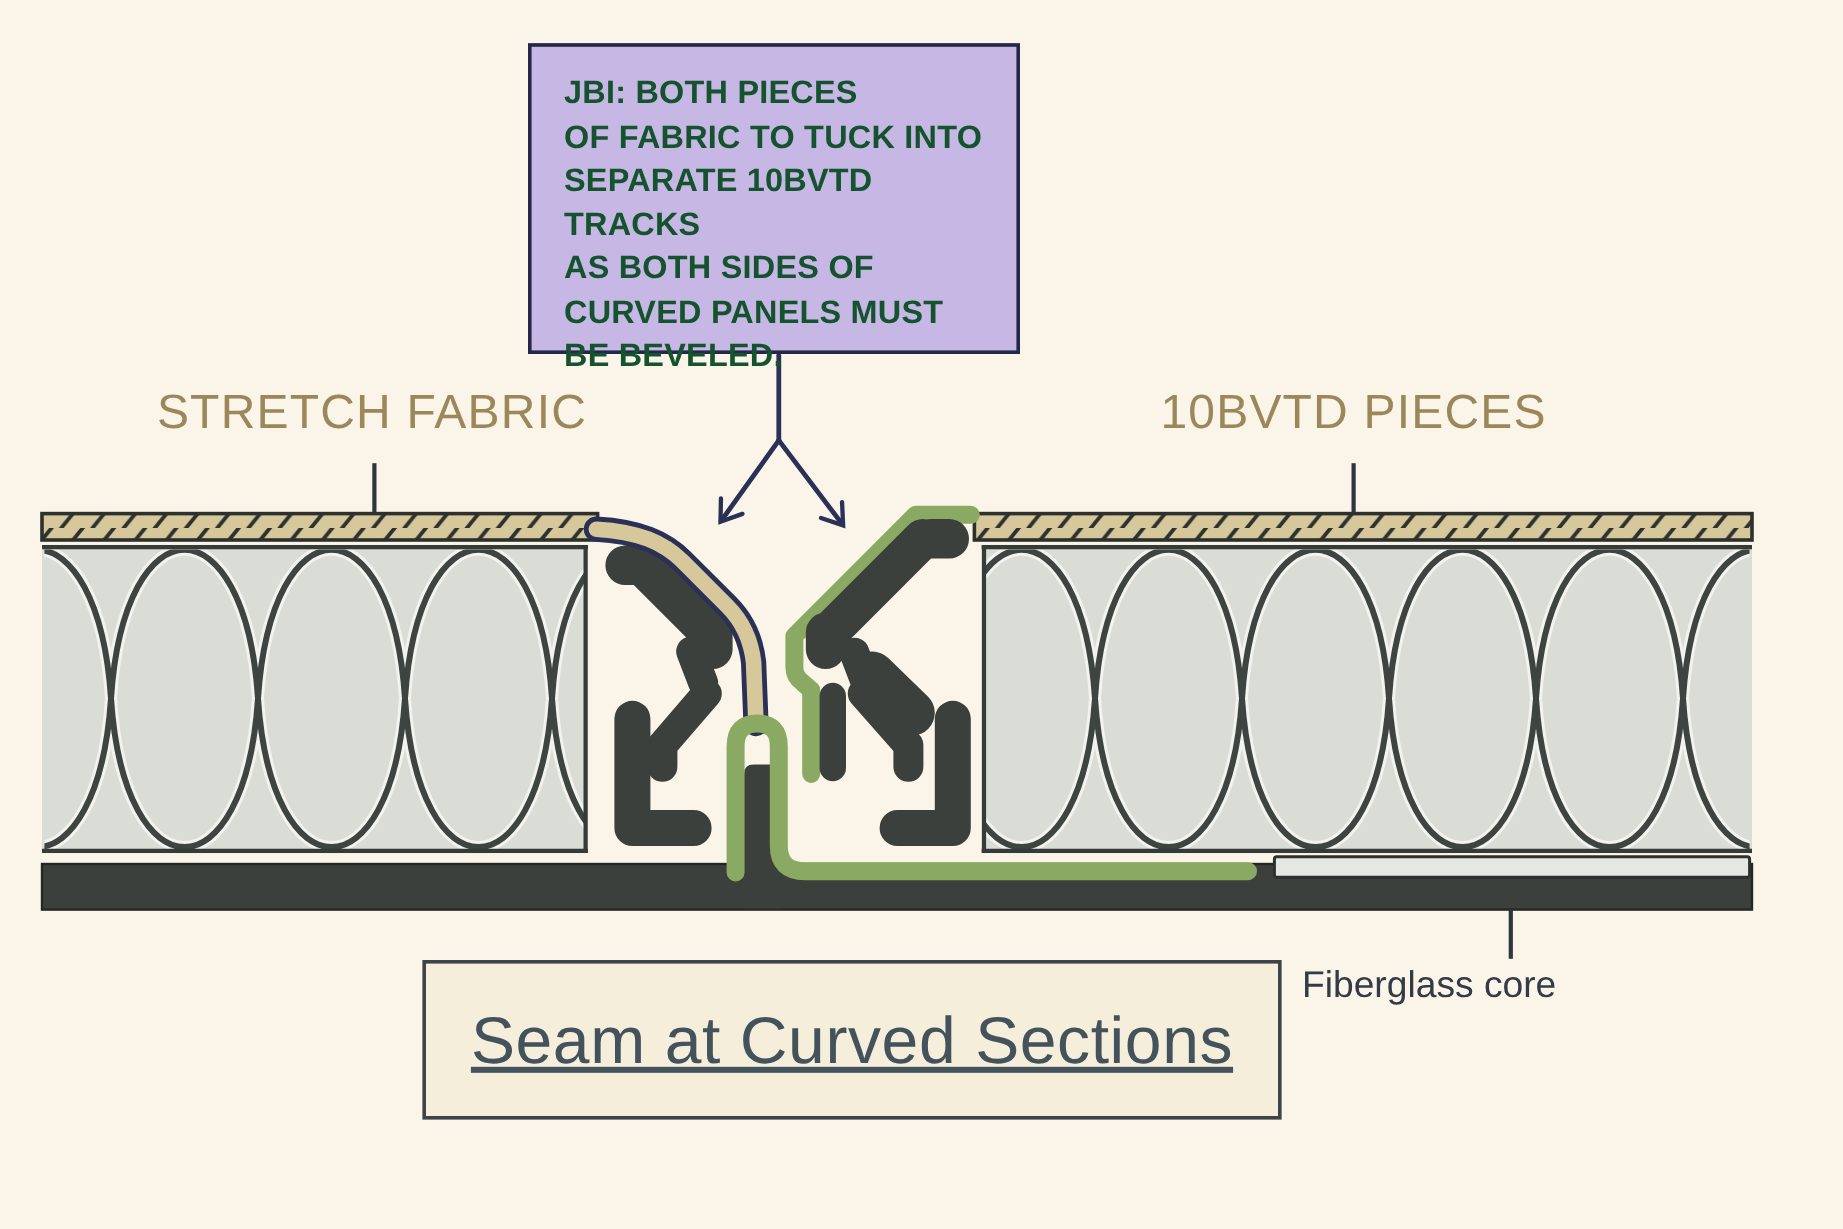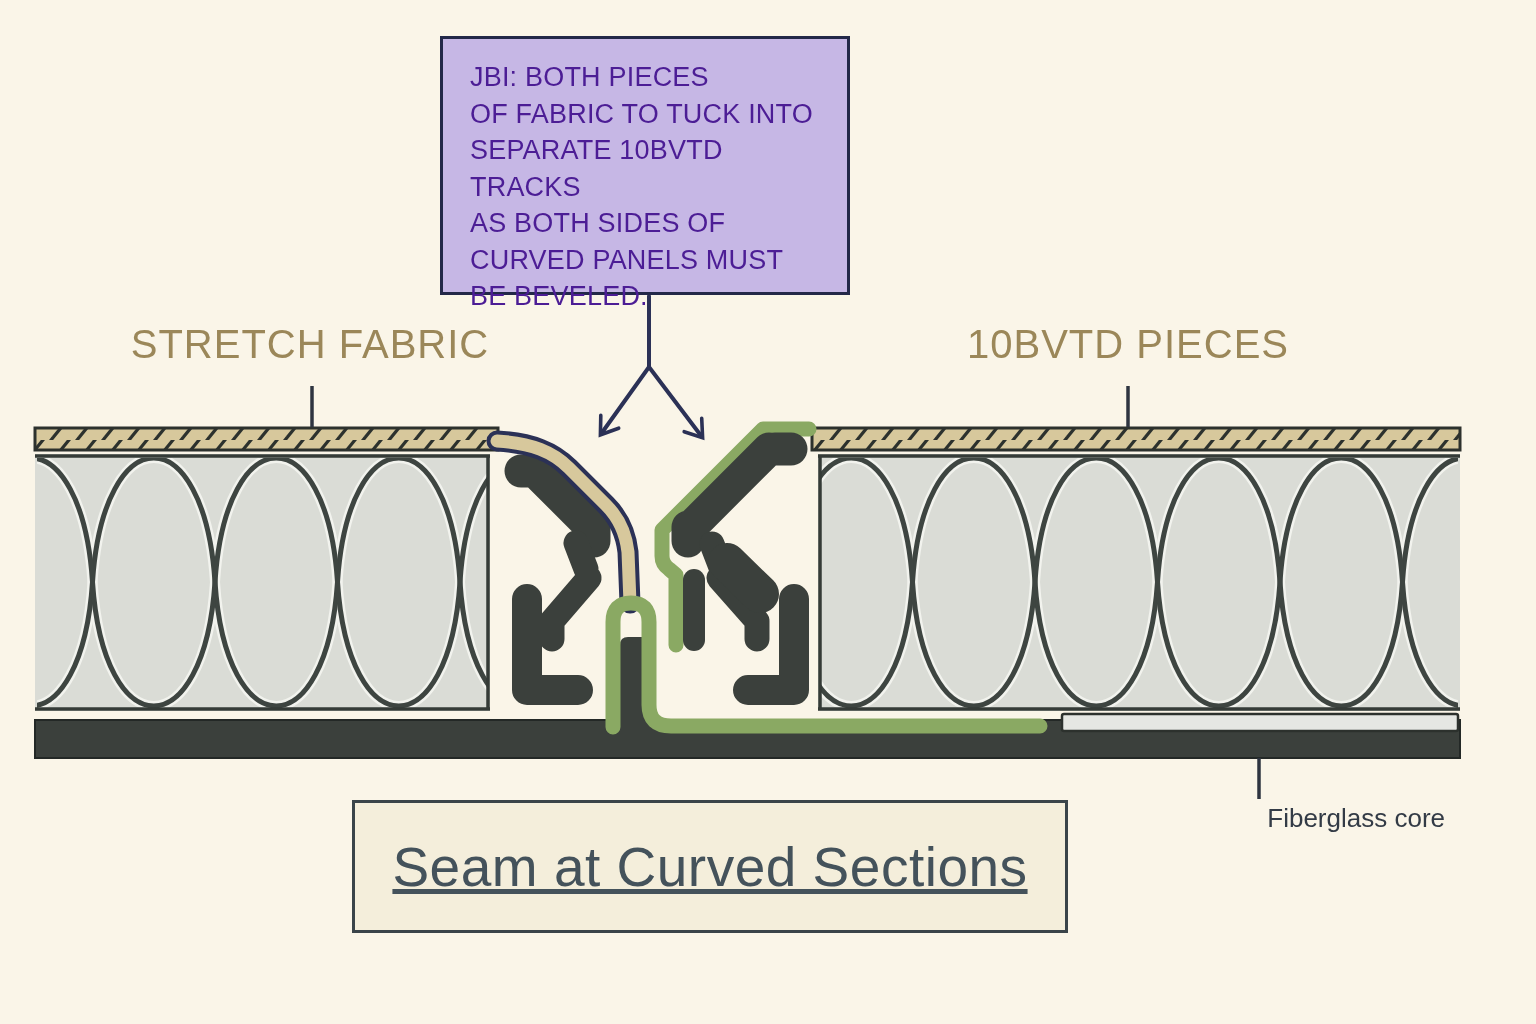--- a/index.html
+++ b/index.html
@@ -11,37 +11,37 @@
   .abs{position:absolute;}
   #diagram-svg{position:absolute;left:0;top:0;width:1536px;height:1024px;}
 
   .callout{
     left:440px;top:36px;width:410px;height:259px;box-sizing:border-box;
     background:var(--callout-bg,#c6b7e5);
     border:3px solid var(--callout-border,#232848);
     padding:20px 18px 0 27px;
   }
   .callout-text{
-    font-size:27px;line-height:36.5px;font-weight:normal;letter-spacing:.2px;
-    color:#4c1d95;white-space:pre-line;
+    font-size:27px;line-height:36.5px;font-weight:bold;letter-spacing:.2px;
+    color:#14532d;white-space:pre-line;
   }
   .logo{
     left:1080px;top:44px;width:380px;text-align:center;
     color:var(--navy-logo,#24345c);font-weight:bold;font-size:41px;
     letter-spacing:6px;line-height:53px;
   }
   .part-label{
     width:370px;text-align:center;font-size:40px;font-weight:normal;
     letter-spacing:1px;color:var(--label-color,#9b8759);
   }
   #label-stretch-fabric{left:125px;top:322px;}
   #label-track{left:943px;top:322px;}
   .small-label{
-    left:1085px;top:803px;width:360px;text-align:right;
-    font-size:26px;color:#333b46;
+    left:1085px;top:803px;width:360px;text-align:left;
+    font-size:31px;color:#333b46;
   }
   .title-box{
     left:352px;top:800px;width:716px;height:133px;box-sizing:border-box;
     background:var(--title-bg,#f4eedb);
     border:3px solid var(--title-border,#3a4449);
     display:flex;align-items:center;justify-content:center;
   }
   .title-text{
     font-size:55px;color:var(--title-color,#44525b);letter-spacing:.5px;text-decoration:underline;
   }

